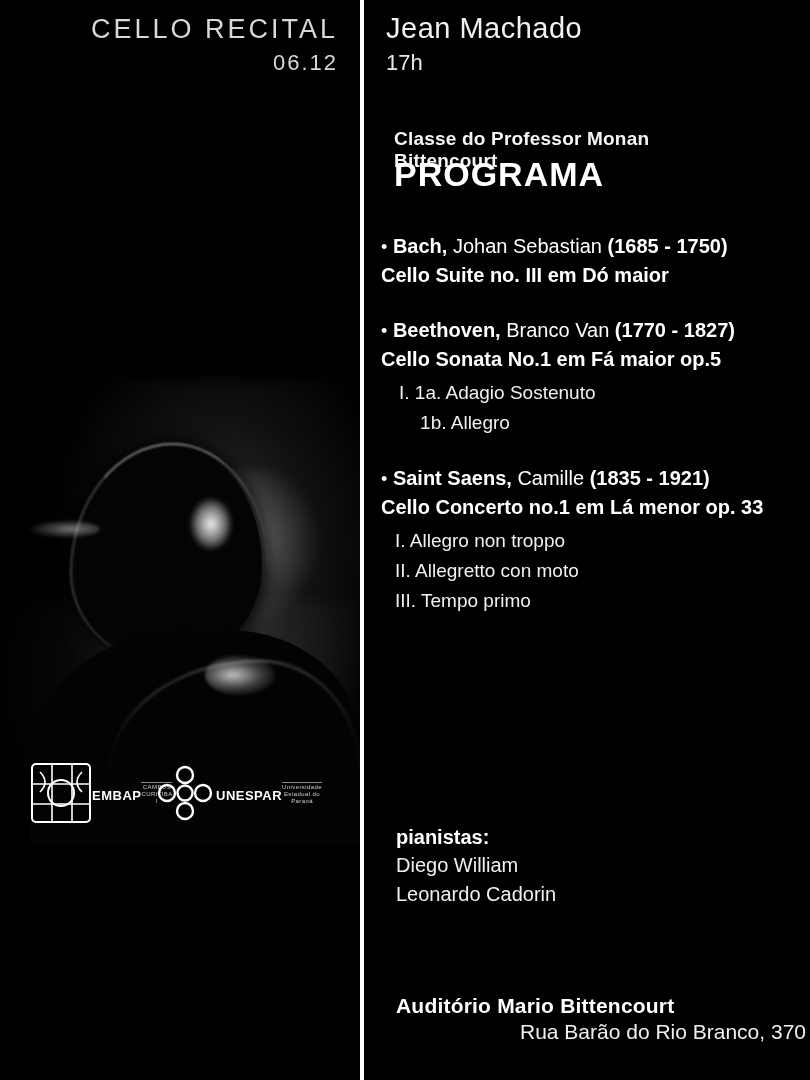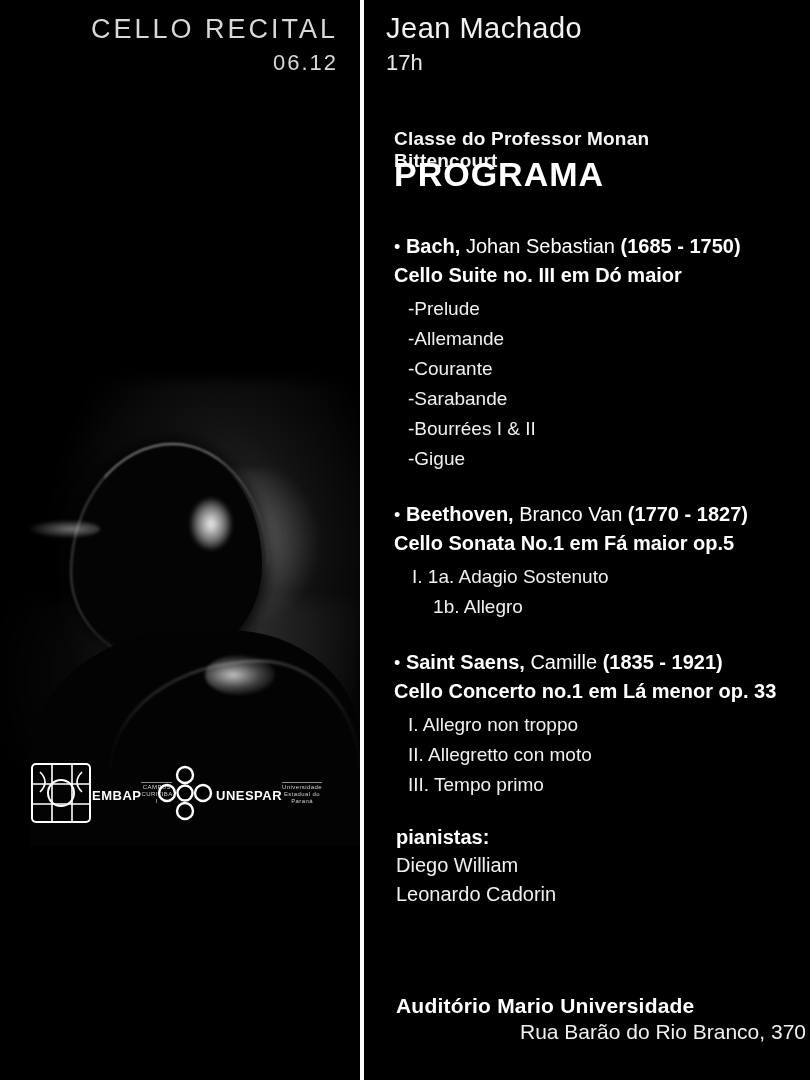--- a/index.html
+++ b/index.html
@@ -239,21 +239,21 @@
     left: 30px;
     top: 155px;
     font-size: 34px;
     font-weight: bold;
     letter-spacing: 1px;
     color: #ffffff;
   }
 
   .works {
     position: absolute;
-    left: 30px;
+    left: 17px;
     top: 232px;
     width: 410px;
   }
   .work { margin-bottom: 20px; }
   .composer-line {
     font-size: 20px;
     line-height: 1.45;
     color: #ffffff;
     white-space: nowrap;
   }
@@ -376,28 +376,20 @@
     <div class="works">
 
       <div class="work">
         <div class="composer-line">
           <span class="bullet">•</span>
           <span class="surname">Bach,</span>
           <span class="given">Johan Sebastian</span>
           <span class="years">(1685 - 1750)</span>
         </div>
         <div class="work-title">Cello Suite no. III em Dó maior</div>
-        <div class="movements">
-          <div class="mv" style="padding-left:14px">-Prelude</div>
-          <div class="mv" style="padding-left:14px">-Allemande</div>
-          <div class="mv" style="padding-left:14px">-Courante</div>
-          <div class="mv" style="padding-left:14px"> -Sarabande</div>
-          <div class="mv" style="padding-left:14px">-Bourrées I &amp; II</div>
-          <div class="mv" style="padding-left:14px">-Gigue</div>
-        </div>
       </div>
 
       <div class="work" style="margin-top:26px">
         <div class="composer-line">
           <span class="bullet">•</span>
           <span class="surname">Beethoven,</span>
           <span class="given">Branco Van</span>
           <span class="years">(1770 - 1827)</span>
         </div>
         <div class="work-title">Cello Sonata No.1 em Fá maior op.5</div>
@@ -424,18 +416,18 @@
 
     </div>
 
     <div class="pianists">
       <div class="pianists-label">pianistas:</div>
       <div class="pianist">Diego William</div>
       <div class="pianist">Leonardo Cadorin</div>
     </div>
 
     <div class="venue">
-      <div class="venue-name">Auditório Mario Universidade</div>
+      <div class="venue-name">Auditório Mario Bittencourt</div>
       <div class="venue-addr">Rua Barão do Rio Branco, 370</div>
     </div>
   </div>
 
 </div>
 
 </body></html>

